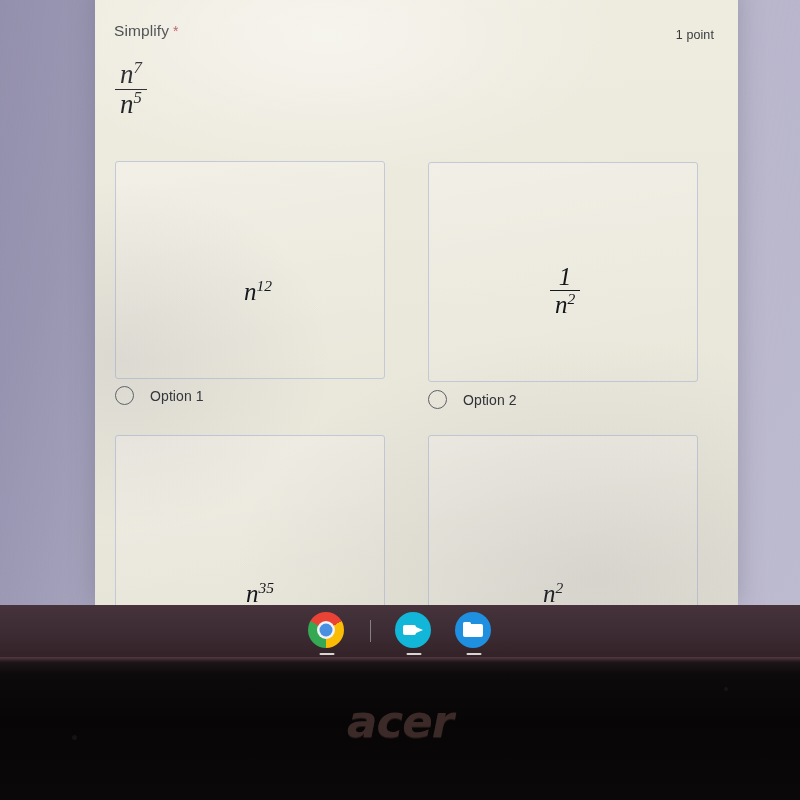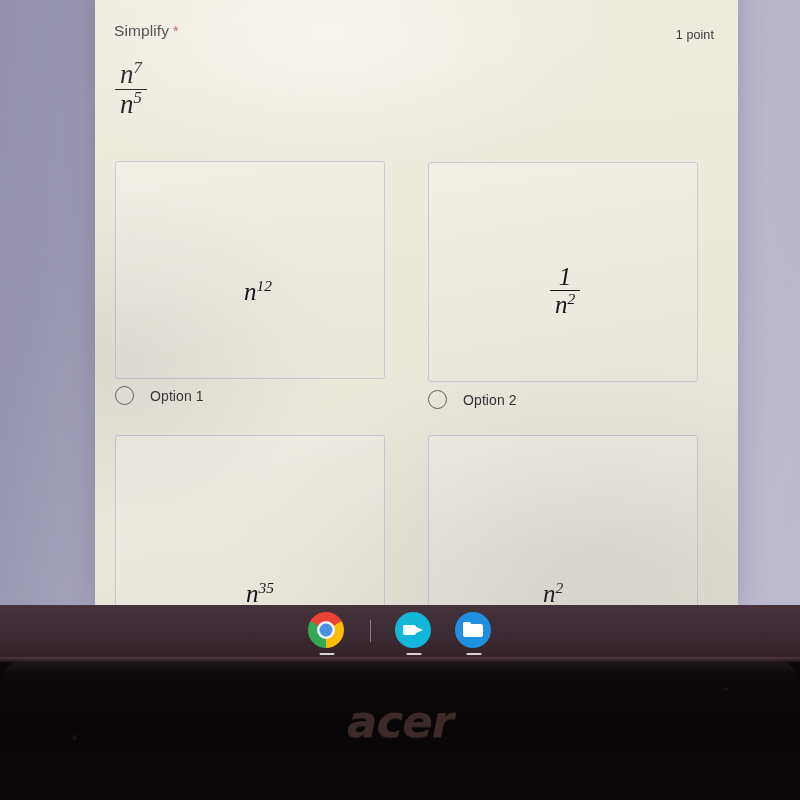--- a/index.html
+++ b/index.html
@@ -141,21 +141,20 @@
     border-radius:1.5px 1.5px 0 0;background:#ffffff;
   }
   .shelf-sep{
     width:1px;height:22px;background:rgba(230,226,226,.45);margin:0 2px;
   }
 
   
   .bezel{
     position:absolute;left:0;top:657px;width:800px;height:143px;
     background:linear-gradient(180deg,#241a1d 0%,#0d0a0b 12%,#070506 45%,#0b0809 100%);
-    border-radius:30px;
   }
   .bezel-hinge{
     position:absolute;left:0;top:0;width:800px;height:5px;
     background:linear-gradient(180deg,#5b4046,#20161a);
     opacity:.85;
   }
   .acer{
     position:absolute;left:0;top:38px;width:800px;text-align:center;
     font-family:"DejaVu Sans", sans-serif;
     font-size:45px;font-weight:700;font-style:italic;letter-spacing:-1px;

